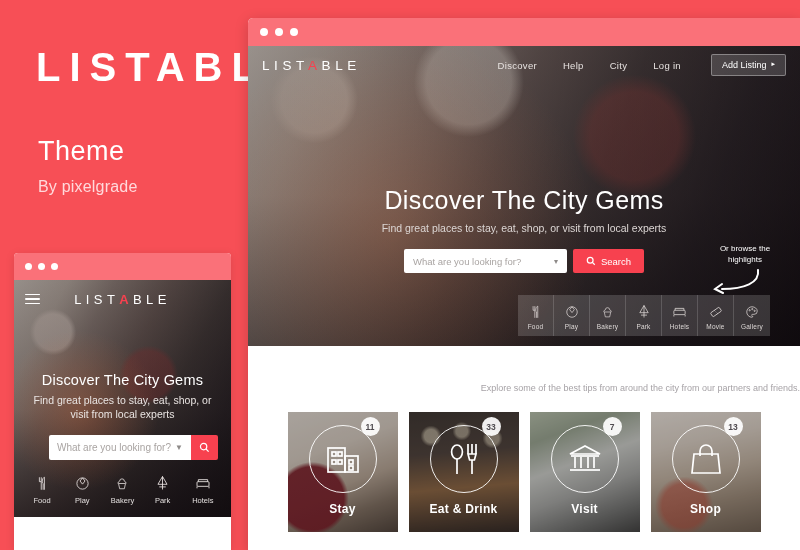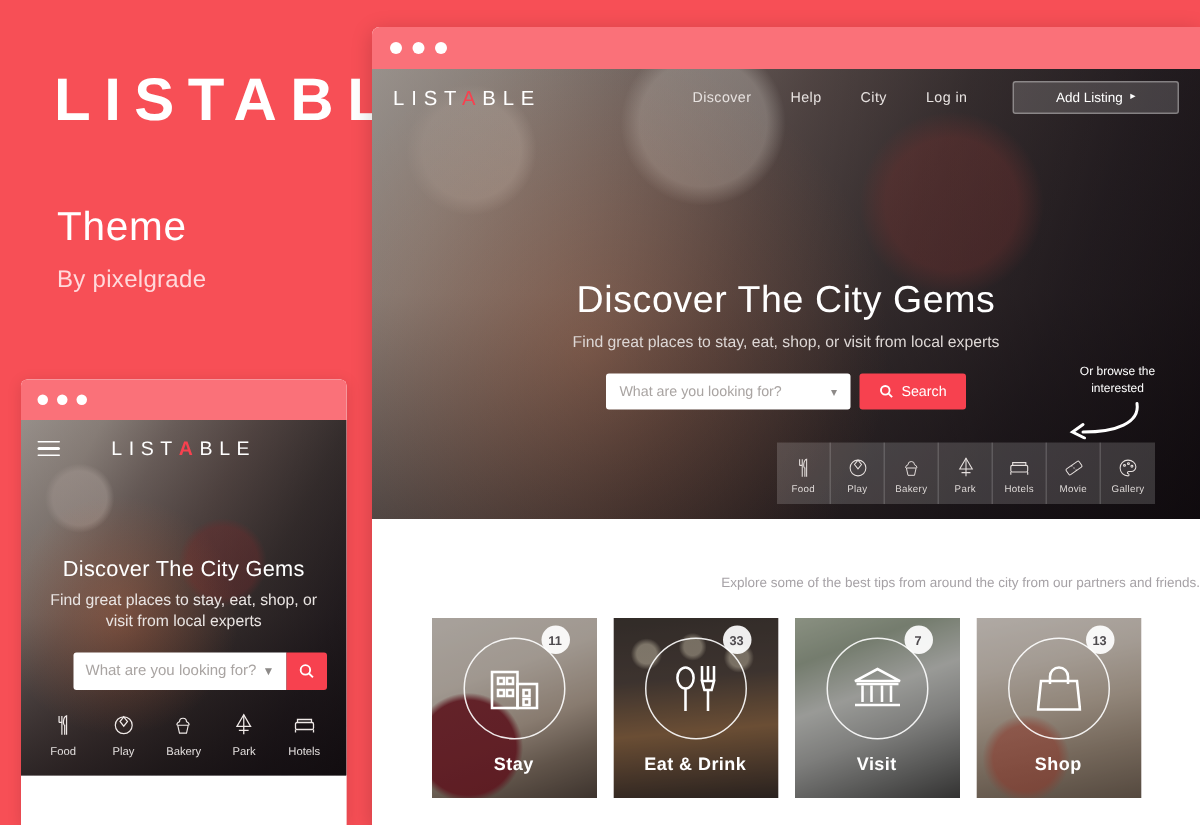--- a/index.html
+++ b/index.html
@@ -140,21 +140,21 @@
   }
   #navbar{
     position:absolute; top:0; left:0; right:0; height:38px;
     display:flex; align-items:center; z-index:4; padding:0 14px;
   }
   #nav-logo{ font-size:13.5px; letter-spacing:4.6px; color:#fff; }
   #nav-links{ margin-left:auto; display:flex; align-items:center; gap:26px; }
   .nav-link{ font-size:9.5px; color:#e7e2e0; letter-spacing:.3px; cursor:pointer;}
   #nav-cta{
     background:rgba(255,255,255,.16); border:1px solid rgba(255,255,255,.34);
-    border-radius:2px; padding:5px 28px; font-size:9px; color:#ffffff;
+    border-radius:2px; padding:5px 10px; font-size:9px; color:#ffffff;
     display:flex; align-items:flex-start; gap:5px; margin-left:4px; cursor:pointer;
   }
   #hero-body{
     position:absolute; left:0; right:0; top:140px; text-align:center; z-index:4;
   }
   #hero-title{
     font-size:25px; color:#ffffff; font-weight:300; letter-spacing:.4px;
   }
   #hero-sub{
     margin-top:7px; font-size:10.5px; color:#ddd7d5; font-weight:400;
@@ -459,21 +459,21 @@
               <circle cx="8" cy="9" r="1.1"></circle>
               <circle cx="12.5" cy="7" r="1.1"></circle>
               <circle cx="16.5" cy="10" r="1.1"></circle>
             </svg>
           </div>
         <div class="clabel">Gallery</div>
       </div>
     </div>
 
     <div id="browse-note">
-      <div class="bn-text">Or browse the interested</div>
+      <div class="bn-text">Or browse the highlights</div>
       <svg id="browse-arrow" width="52" height="26" viewBox="0 0 52 26" fill="none" stroke="#ffffff" stroke-width="2" stroke-linecap="round">
         <path d="M48 2c2 13-14 19-36 19" fill="none"></path>
         <path d="M12 16 L5 21 L13 25"></path>
       </svg>
     </div>
   </div>
 
   <div id="interest-section">
     <div id="sec-sub">Explore some of the best tips from around the city from our partners and friends.</div>
 

